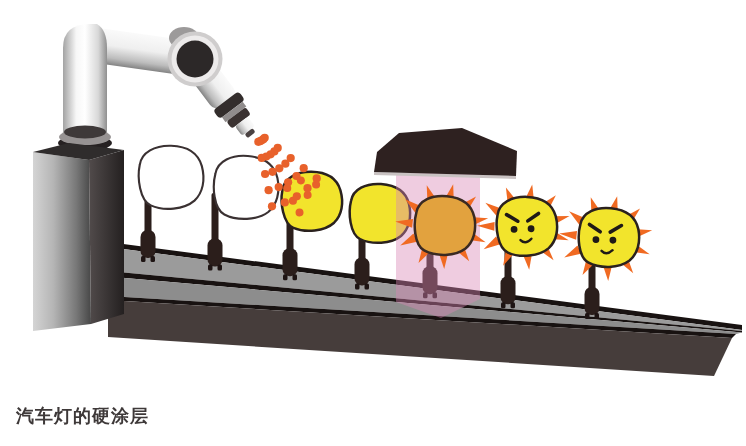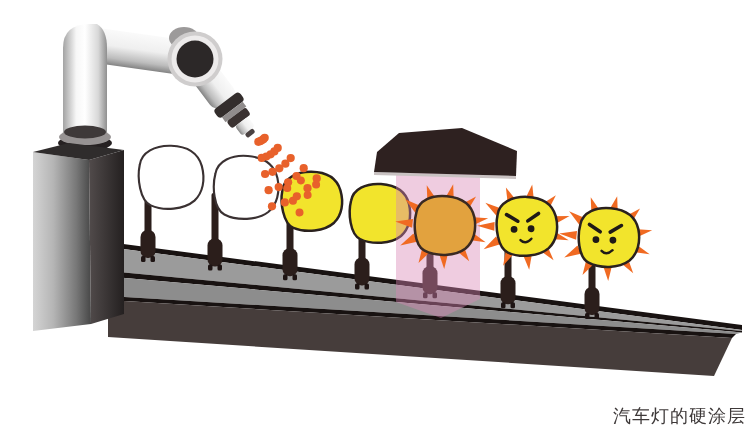--- a/index.html
+++ b/index.html
@@ -19,22 +19,22 @@
     --hood-dark:#2E2120;
     --caption-color:#3E3939;
   }
   html,body{margin:0;padding:0;background:#fff;}
   .stage{
     position:relative;width:746px;height:446px;background:var(--background);
     overflow:hidden;font-family:"DejaVu Sans","Liberation Sans",sans-serif;
   }
   .stage svg{position:absolute;left:0;top:0;}
   .caption{
-    position:absolute;left:16px;right:0;top:404px;text-align:right;
-    font-size:18px;font-weight:400;letter-spacing:1px;color:var(--caption-color);
+    position:absolute;left:16px;right:0;top:404px;text-align:left;
+    font-size:18px;font-weight:700;letter-spacing:1px;color:var(--caption-color);
   }
 </style>
 </head>
 <body>
 
 <div class="stage">
   <svg width="746" height="446" viewBox="0 0 746 446">
     <defs>
       <linearGradient id="gBaseFront" x1="0" y1="0" x2="1" y2="0">
         <stop offset="0" stop-color="#D4D4D4"></stop>

